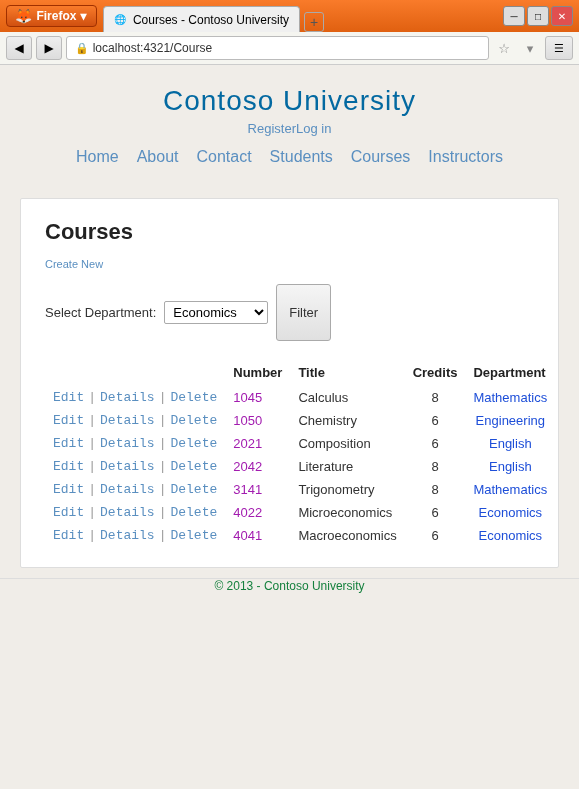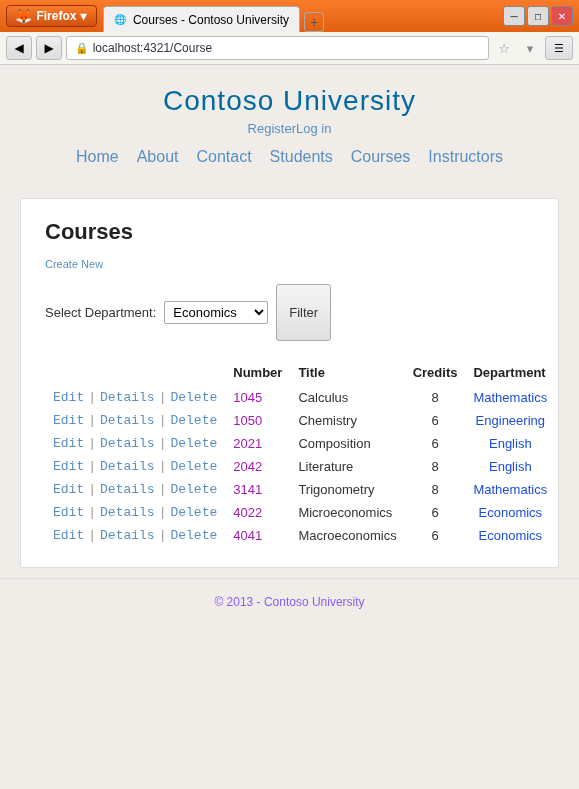--- a/index.html
+++ b/index.html
@@ -302,23 +302,22 @@
       margin: 0 4px;
       font-size: 13px;
     }
 
     .dept-cell { color: #1d4ed8; text-align: center; }
     .number-cell { color: #a21caf; }
     .credits-cell { color: #333; text-align: center; }
 
     .page-footer {
       text-align: center;
-      padding: 16px;
       font-size: 12px;
-      color: #8b5cf6;
+      color: #15803d;
       border-top: 1px solid #ddd;
       margin-top: 8px;
     }
   </style>
 </head>
 <body>
 
 <div class="titlebar">
   <button class="firefox-btn">
     <span class="fox-icon">🦊</span>

